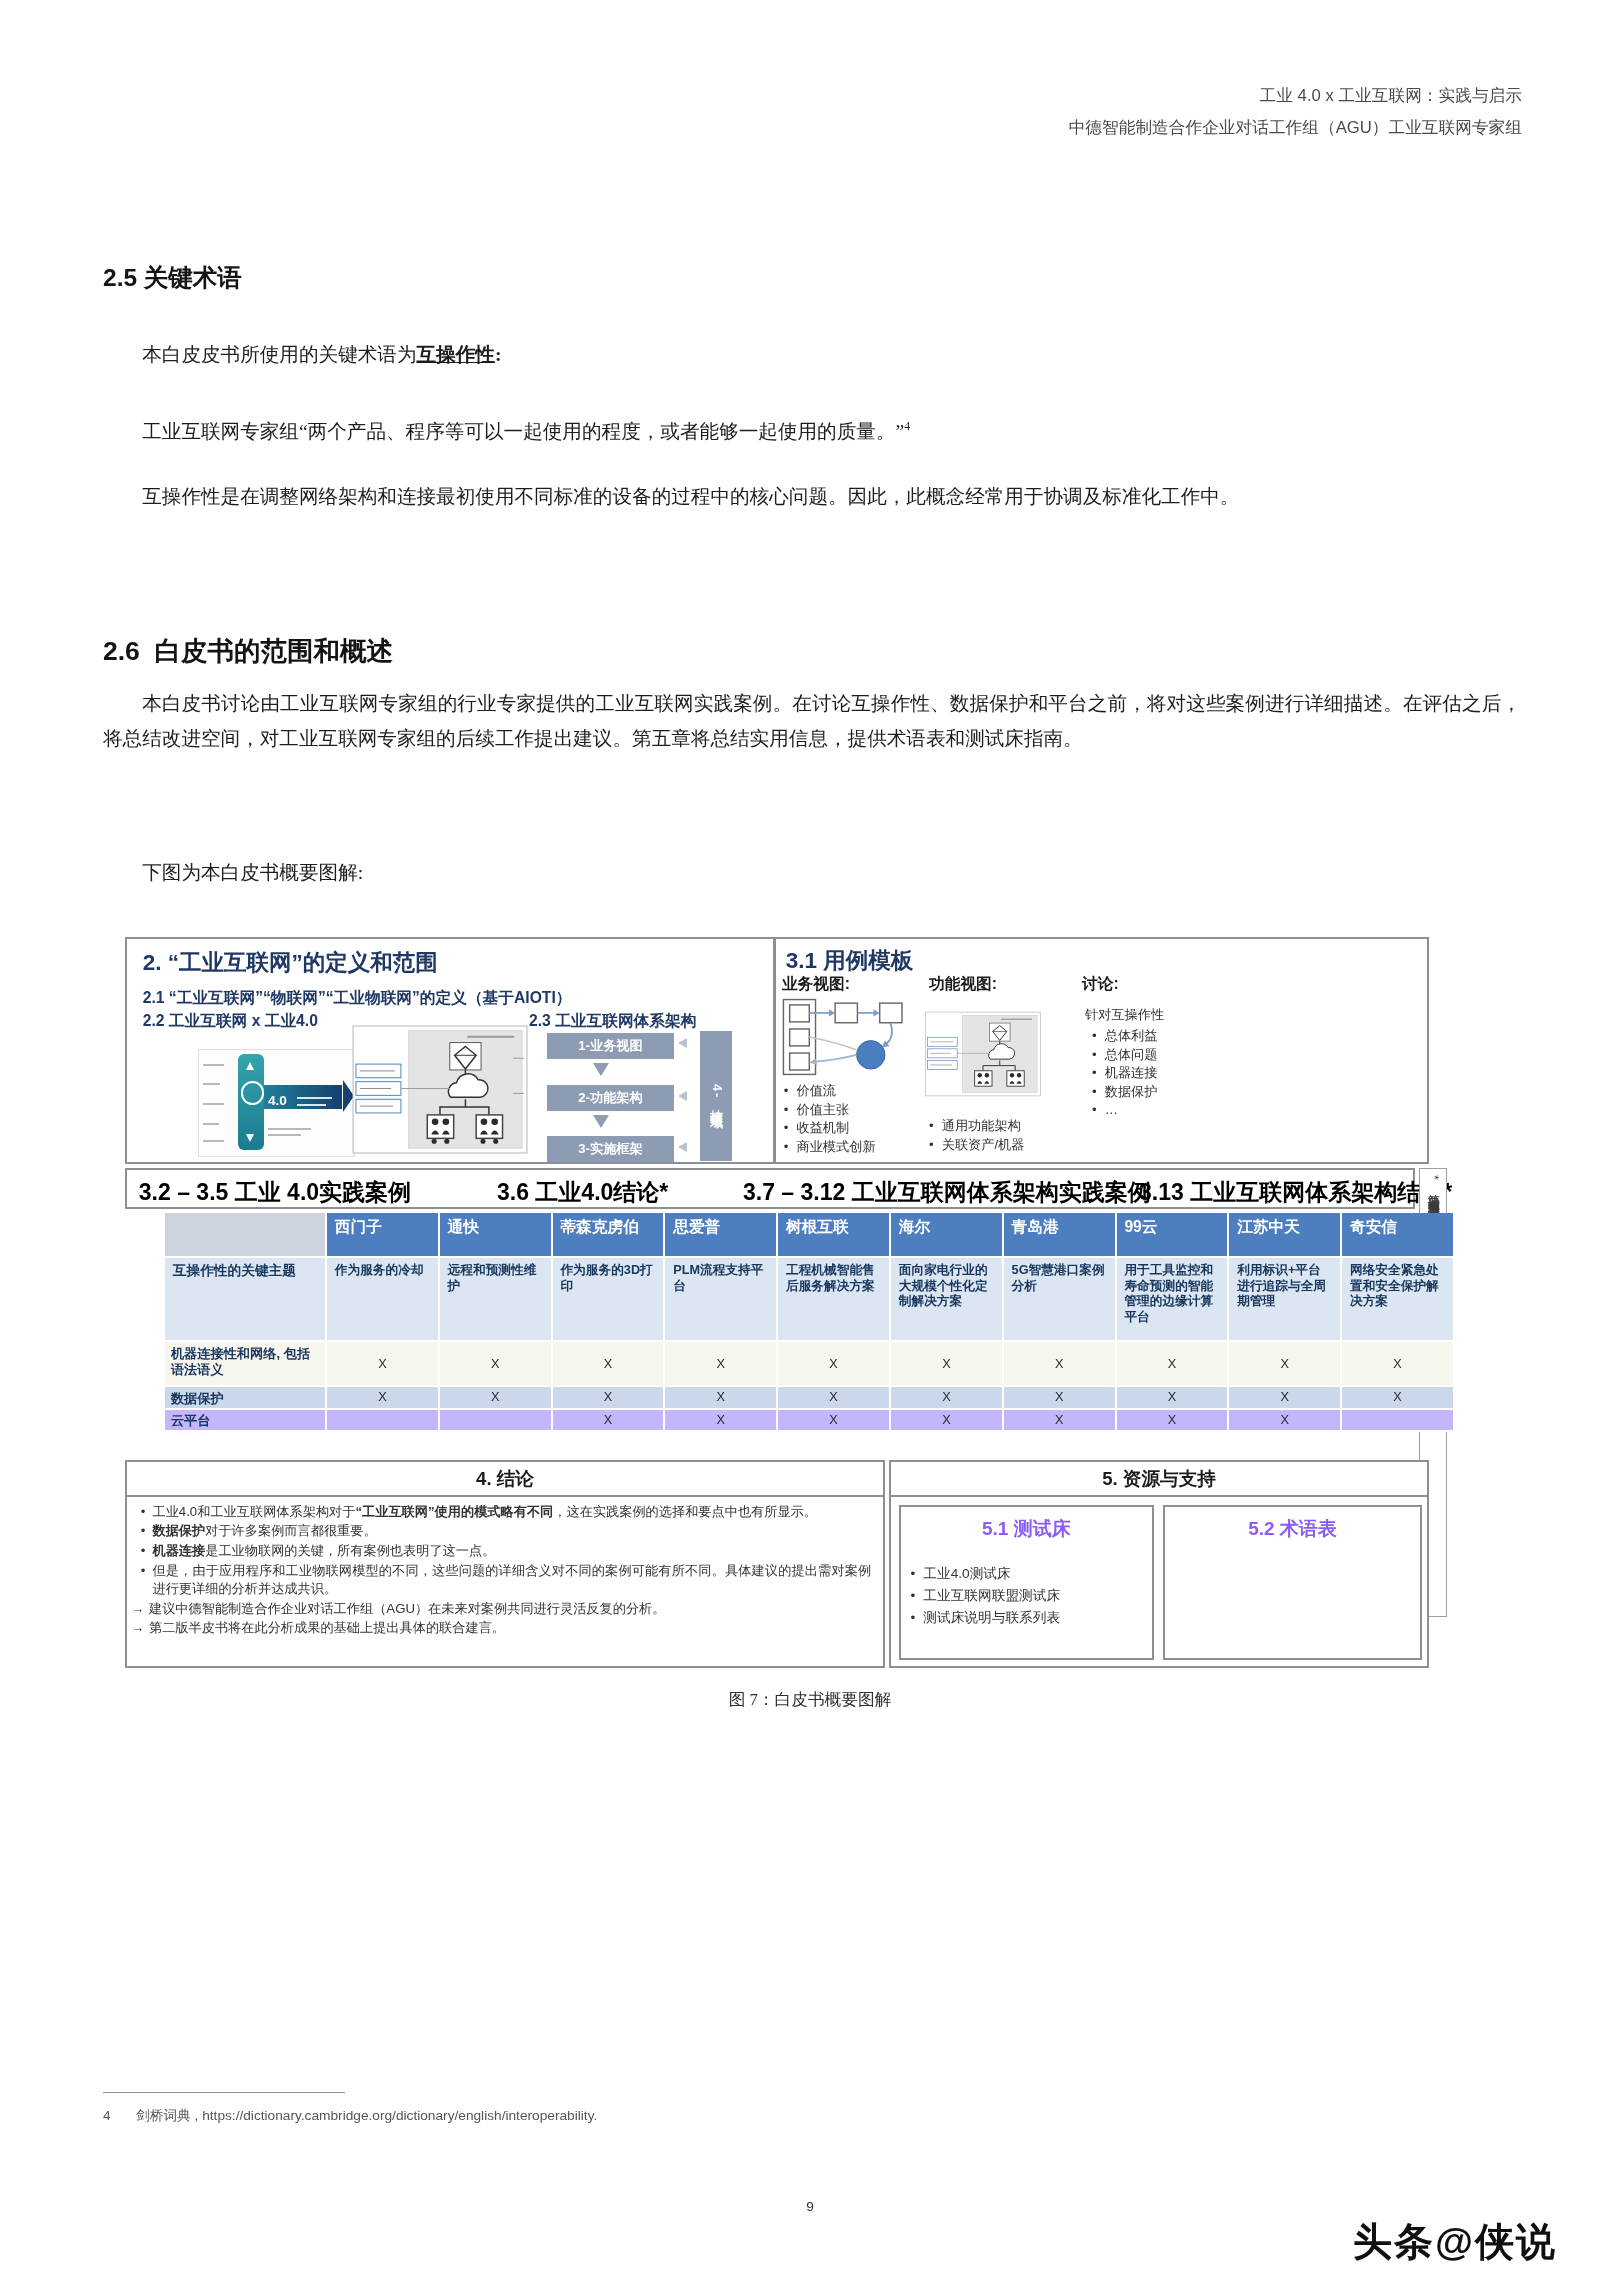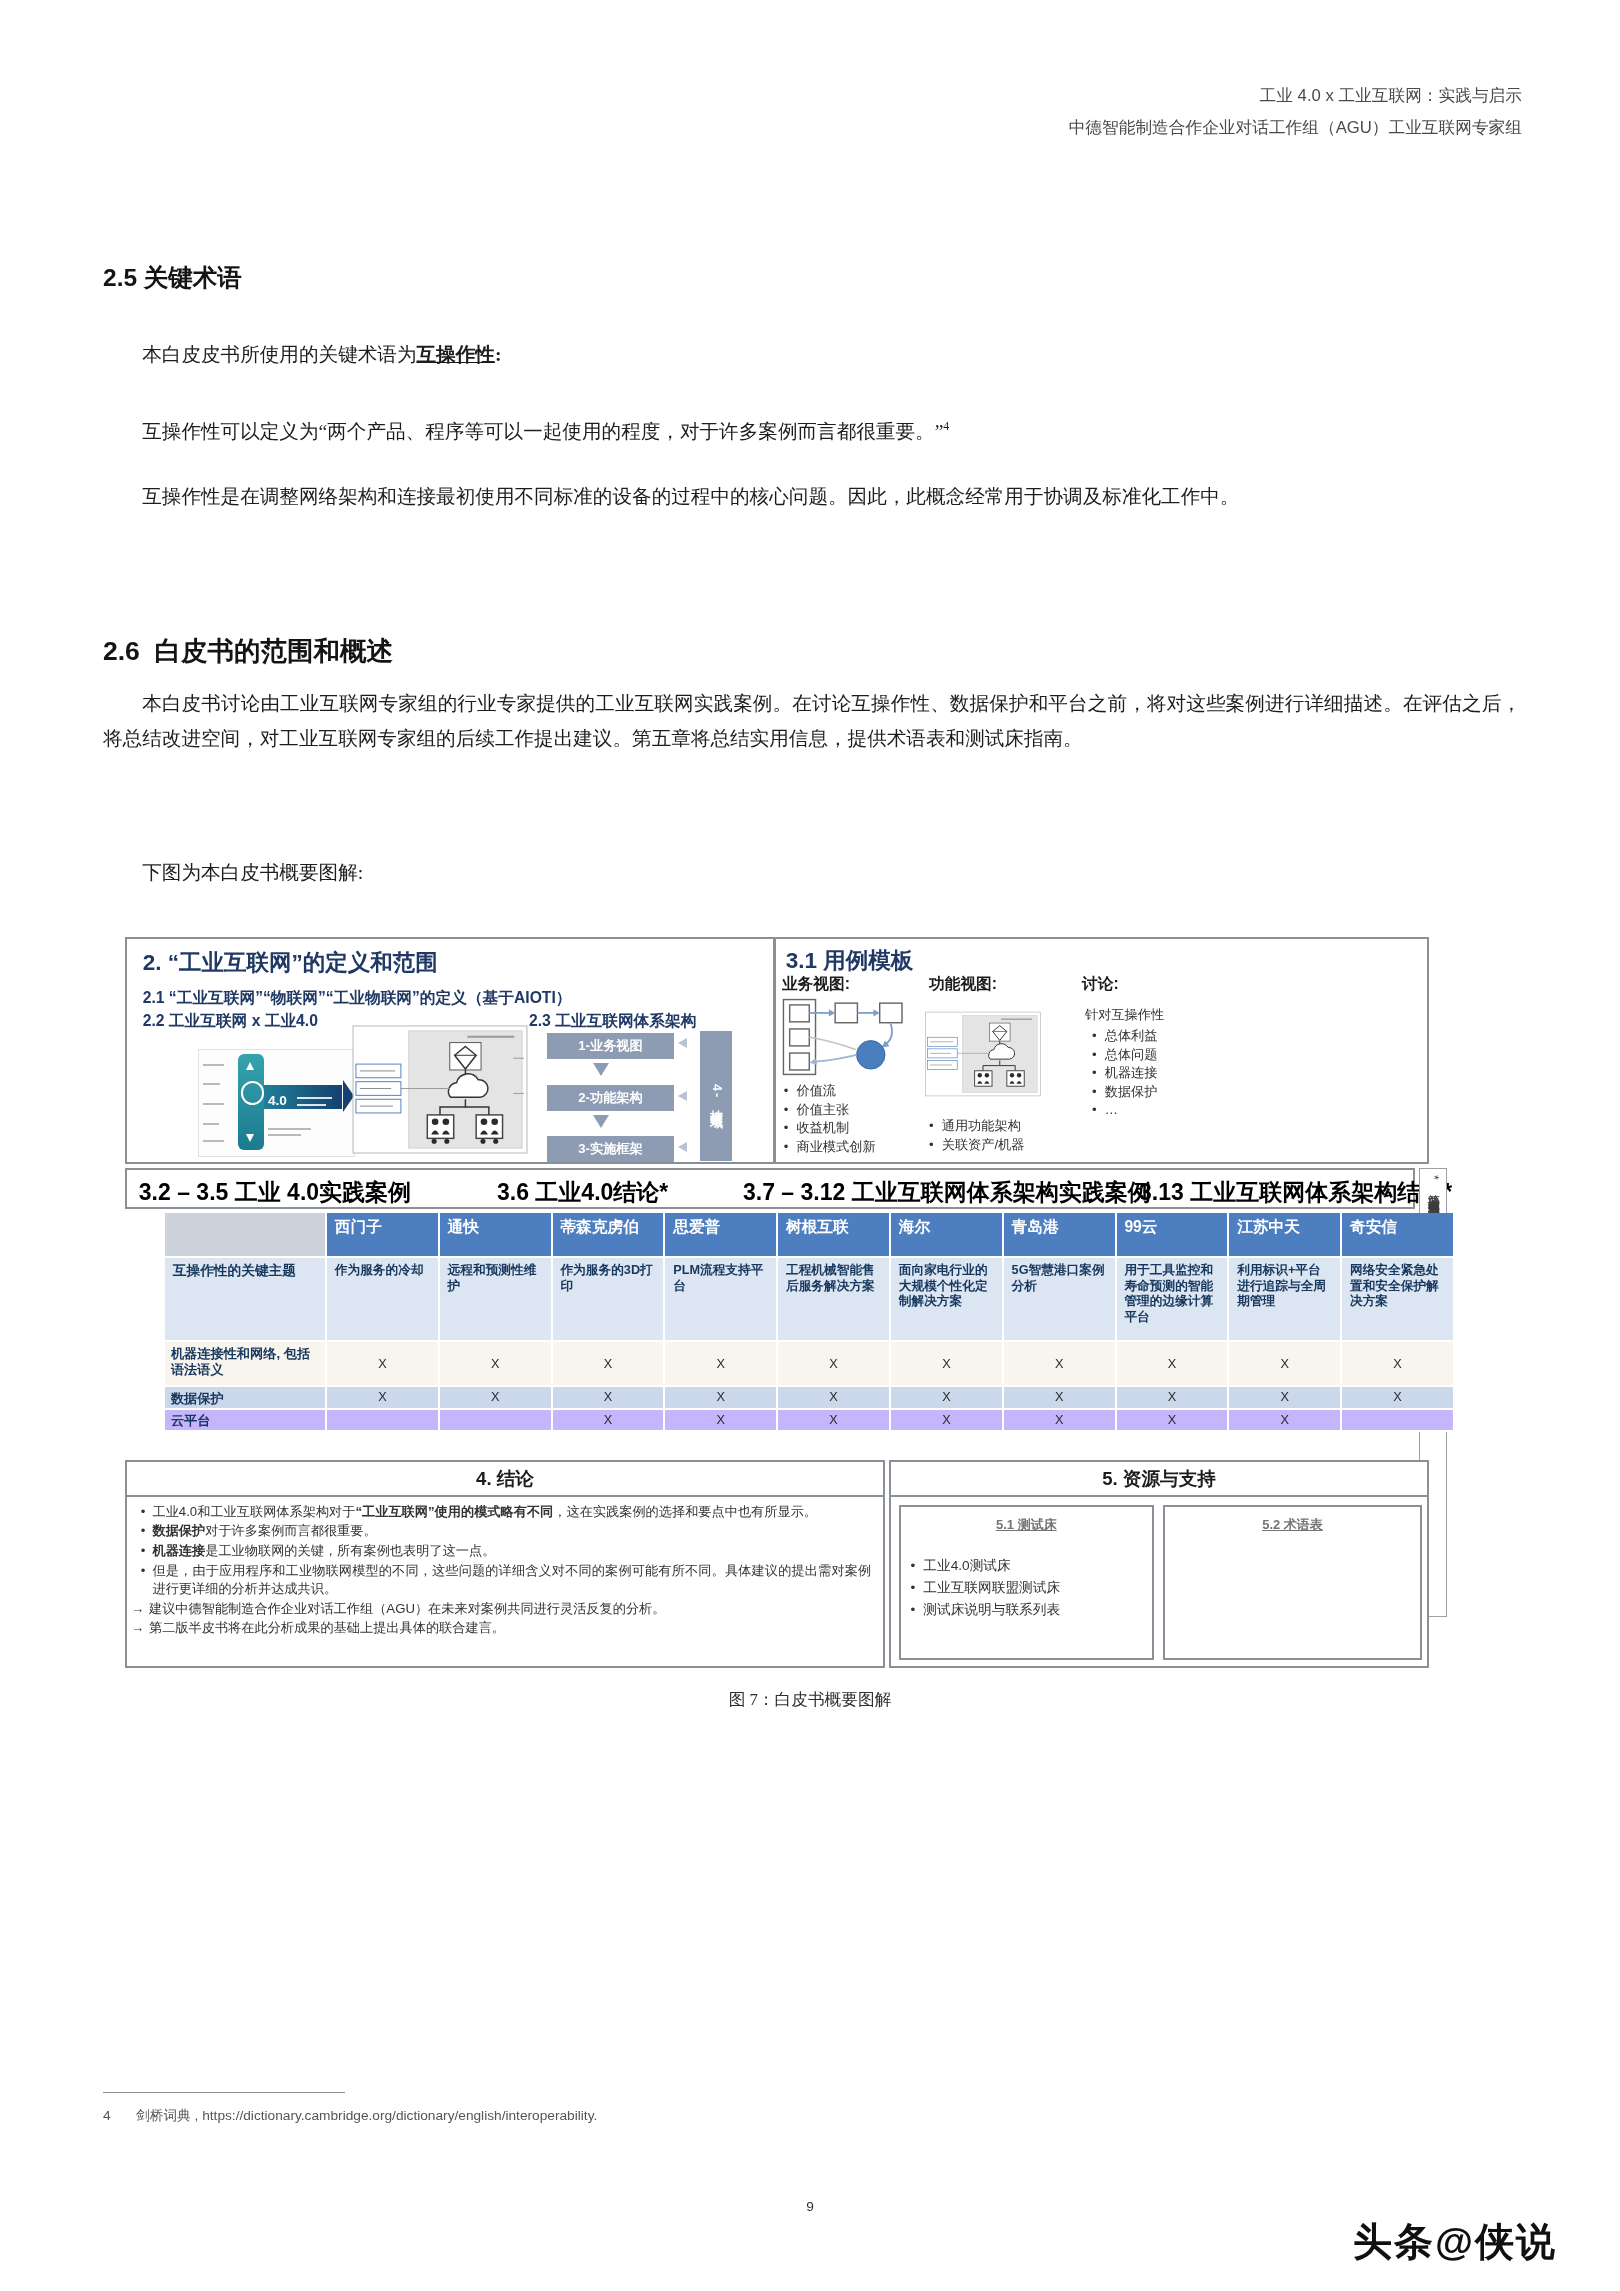--- a/index.html
+++ b/index.html
@@ -77,21 +77,21 @@
 
   
   .bhead{height:33px;border-bottom:2px solid #8a9096;display:flex;align-items:center;justify-content:center;
          font-weight:bold;font-size:18.6px;color:#1c1c1c;}
   .c-list{list-style:none;margin:5.9px 11.8px 0 11.8px;padding:0;font-size:13.2px;line-height:18.6px;color:#333;}
   .c-list li{position:relative;padding-left:13.7px;margin-bottom:1px;text-align:justify;}
   .c-list li:before{content:"•";position:absolute;left:2px;color:#333;}
   .a-item{display:flex;font-size:13.2px;line-height:18.6px;color:#333;margin:1px 11.8px 0 3.9px;}
   .a-item .ar{margin-right:4.9px;}
   .subbox{border:2px solid #8a9096;box-sizing:border-box;background:#fff;}
-  .subtitle{text-align:center;font-weight:bold;font-size:13px;color:#737373;text-decoration:underline;margin-top:8.8px;}
+  .subtitle{text-align:center;font-weight:bold;font-size:19px;color:#8b5cf6;margin-top:8.8px;}
   .s-list{list-style:none;margin:21.6px 0 0 9.8px;padding:0;font-size:13.7px;line-height:21.6px;color:#333;}
   .s-list li{position:relative;padding-left:12.7px;}
   .s-list li:before{content:"•";position:absolute;left:0;}
 
   .caption{left:0;top:1688px;width:1620px;text-align:center;font-size:16.7px;color:#2e2e2e;
            font-family:"Liberation Serif","DejaVu Serif",serif;}
 
   
   .fnline{left:103px;top:2092px;width:242px;border-top:1.5px solid #8f8f8f;}
   .fnote{left:103px;top:2107px;font-size:13.7px;color:#555;}
@@ -104,21 +104,21 @@
 
 <div class="page">
 
   <div class="abs hdr">
     <div>工业 4.0 x 工业互联网：实践与启示</div>
     <div>中德智能制造合作企业对话工作组（AGU）工业互联网专家组</div>
   </div>
 
   <div class="abs sec-title t25">2.5 关键术语</div>
   <div class="abs para p1"><span>本白皮皮书所使用的关键术语为</span><span class="term">互操作性</span><span class="bold">:</span></div>
-  <div class="abs para p2"><span>互操作性可以定义为“两个产品、程序等可以一起使用的程度，对于许多案例而言都很重要。”</span><sup>4</sup></div>
+  <div class="abs para p2"><span>工业互联网专家组“两个产品、程序等可以一起使用的程度，或者能够一起使用的质量。”</span><sup>4</sup></div>
   <div class="abs para p3">互操作性是在调整网络架构和连接最初使用不同标准的设备的过程中的核心问题。因此，此概念经常用于协调及标准化工作中。</div>
 
   <div class="abs sec-title t26">2.6  白皮书的范围和概述</div>
   <div class="abs para p5">下图为本白皮书概要图解:</div>
   <div class="abs para p4">本白皮书讨论由工业互联网专家组的行业专家提供的工业互联网实践案例。在讨论互操作性、数据保护和平台之前，将对这些案例进行详细描述。在评估之后，将总结改进空间，对工业互联网专家组的后续工作提出建议。第五章将总结实用信息，提供术语表和测试床指南。</div>
 
   <div class="abs figure">
 
     <div class="abs fbox" style="left:0;top:0;width:650px;height:227px;">
       <div class="abs fig-title" style="left:15.7px;top:7.8px;">2. “工业互联网”的定义和范围</div>

